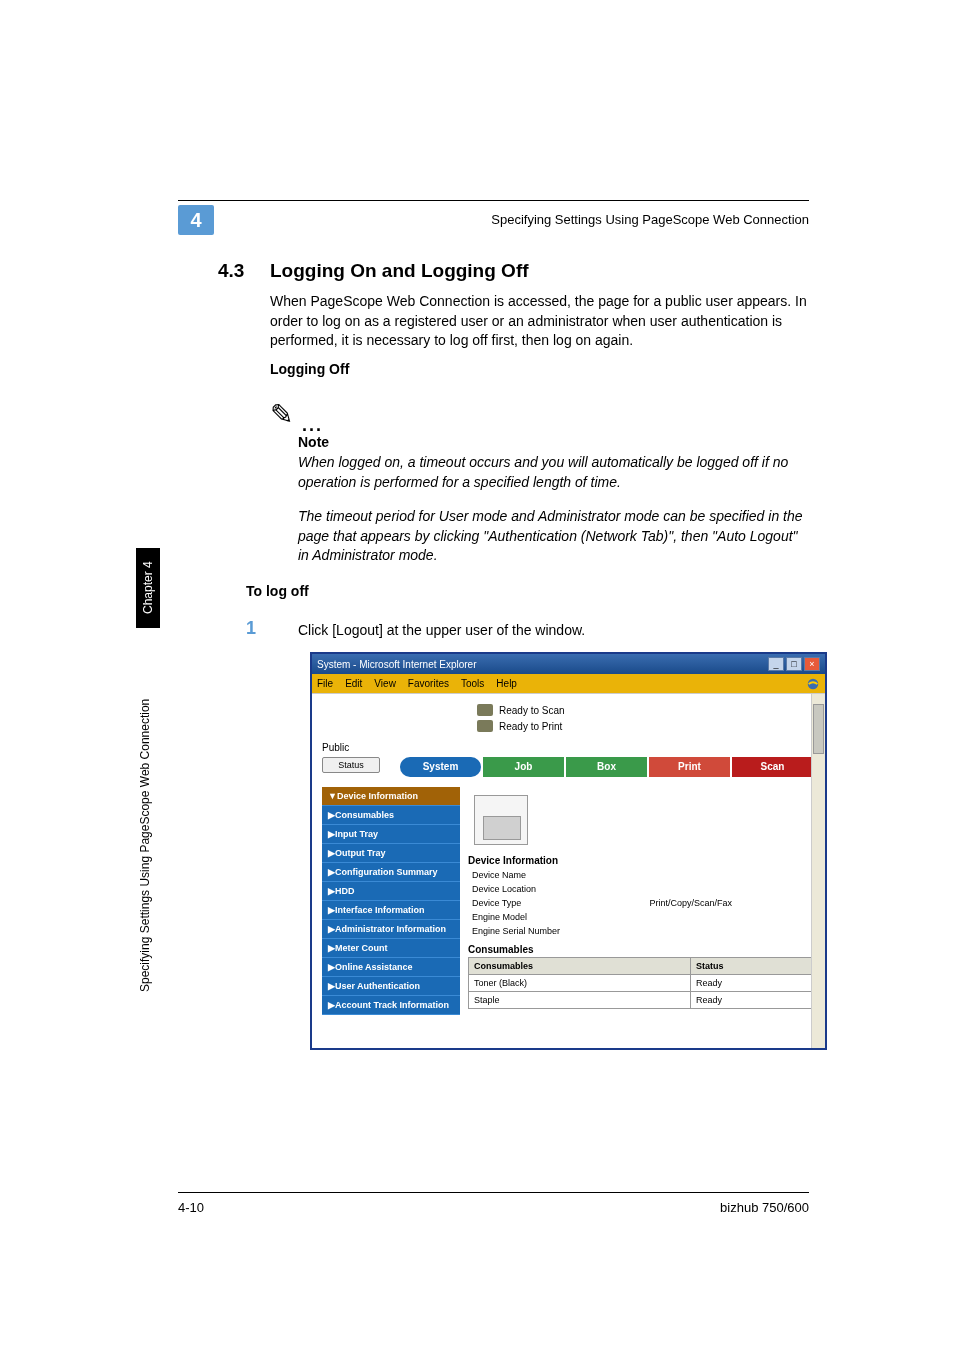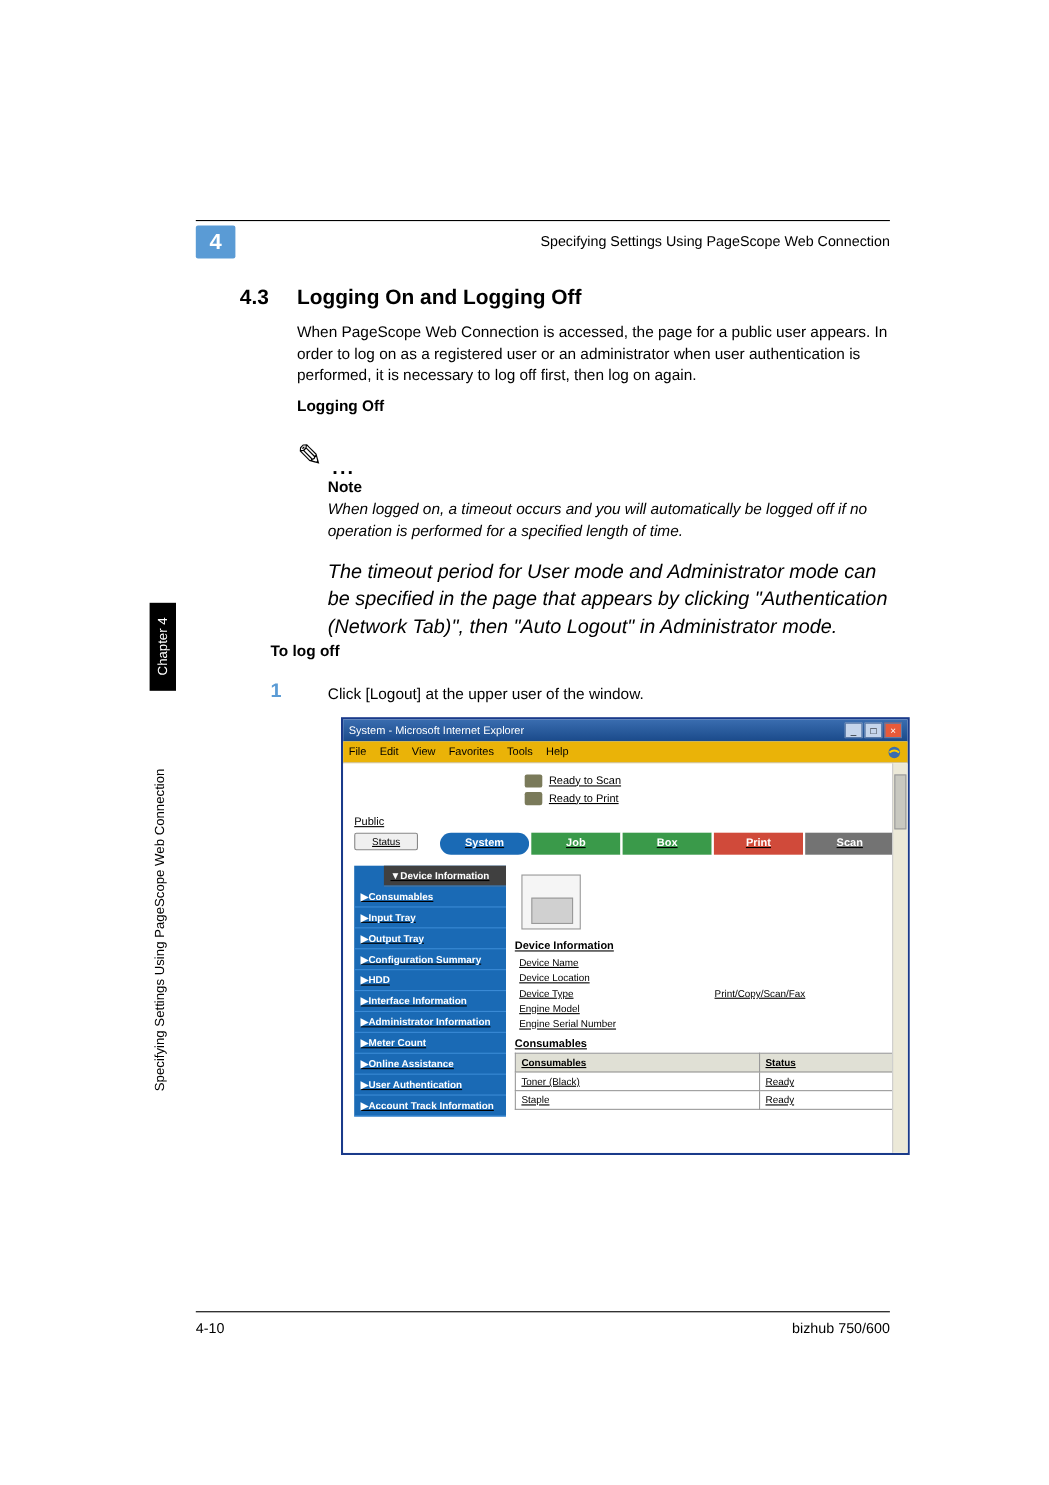--- a/index.html
+++ b/index.html
@@ -96,21 +96,21 @@
       right: 145px;
       font-size: 14px;
       font-style: italic;
       line-height: 1.4;
     }
     .note-para2 {
       position: absolute;
       top: 507px;
       left: 298px;
       right: 145px;
-      font-size: 18px;
+      font-size: 14px;
       font-style: italic;
       line-height: 1.4;
     }
     .subheading2 {
       position: absolute;
       top: 583px;
       left: 246px;
       font-size: 14px;
       font-weight: bold;
     }
@@ -188,38 +188,37 @@
       align-items: center;
       border-bottom: 1px solid #ccc;
     }
     .menubar .ie-icon { margin-left: auto; width: 14px; height: 14px; }
     .content-area {
       padding: 6px 12px 10px 10px;
       background: #fff;
       height: calc(100% - 40px);
       overflow: hidden;
       position: relative;
-      text-decoration: underline;
     }
     .status-row { display: flex; align-items: center; gap: 6px; font-size: 10px; margin-left: 155px; margin-top: 4px;}
     .status-icon { width: 16px; height: 12px; background: #7a7a5a; border-radius: 2px; position: relative;}
     .public-label { font-size: 10px; margin-top: 10px; margin-bottom: 4px;}
     .tabs-row { display: flex; gap: 0; margin-top: 4px; height: 20px;}
     .logout-btn { width: 58px; height: 16px; border: 1px solid #888; background: #f0f0f0; font-size: 9px; text-align: center; line-height: 14px; border-radius: 2px; margin-right: 20px;}
     .tab { flex: 1; height: 20px; color: #fff; font-size: 10px; font-weight: bold; text-align: center; line-height: 20px;}
     .tab.system { background: #1a6ab5; border-radius: 10px; }
     .tab.job { background: #3a9a4a; }
     .tab.box { background: #3a9a4a; }
     .tab.print { background: #d04a3a; }
-    .tab.scan { background: #737373; }
+    .tab.scan { background: #b91c1c; }
     .tab.sep { width: 2px; flex: 0 0 2px; background: #fff;}
     .main-row { display: flex; margin-top: 10px; gap: 8px;}
     .sidebar-menu { width: 138px; background: #1a6ab5; display: flex; flex-direction: column;}
     .sidebar-menu .item { font-size: 9px; color: #fff; padding: 4px 6px; border-bottom: 1px solid #3a8ad5; font-weight: bold;}
-    .sidebar-menu .item.active { background: #404040; margin-left: 27px;}
+    .sidebar-menu .item.active { background: #a16207;}
     .detail-area { flex: 1; padding: 4px 0;}
     .printer-icon { width: 54px; height: 50px; border: 1px solid #999; margin: 4px 0 10px 6px; background: #f5f5f5; position: relative;}
     .printer-icon::after { content:''; position:absolute; left:8px; top:20px; width:36px; height:22px; background:#d0d0d0; border:1px solid #999;}
     .section-hdr { font-size: 10px; font-weight: bold; margin: 6px 0 2px 0;}
     .dev-table { font-size: 9px; width: 100%; border-collapse: collapse;}
     .dev-table td { padding: 2px 4px; }
     .cons-table { font-size: 9px; width: 100%; border-collapse: collapse; margin-top: 2px;}
     .cons-table th { background: #e0e0d5; border: 1px solid #999; padding: 3px 5px; text-align: left; font-weight: bold;}
     .cons-table td { border: 1px solid #999; padding: 3px 5px;}
     .scrollbar { position:absolute; right:0; top:40px; bottom:0; width:14px; background:#ece9d8; border-left:1px solid #ccc;}

